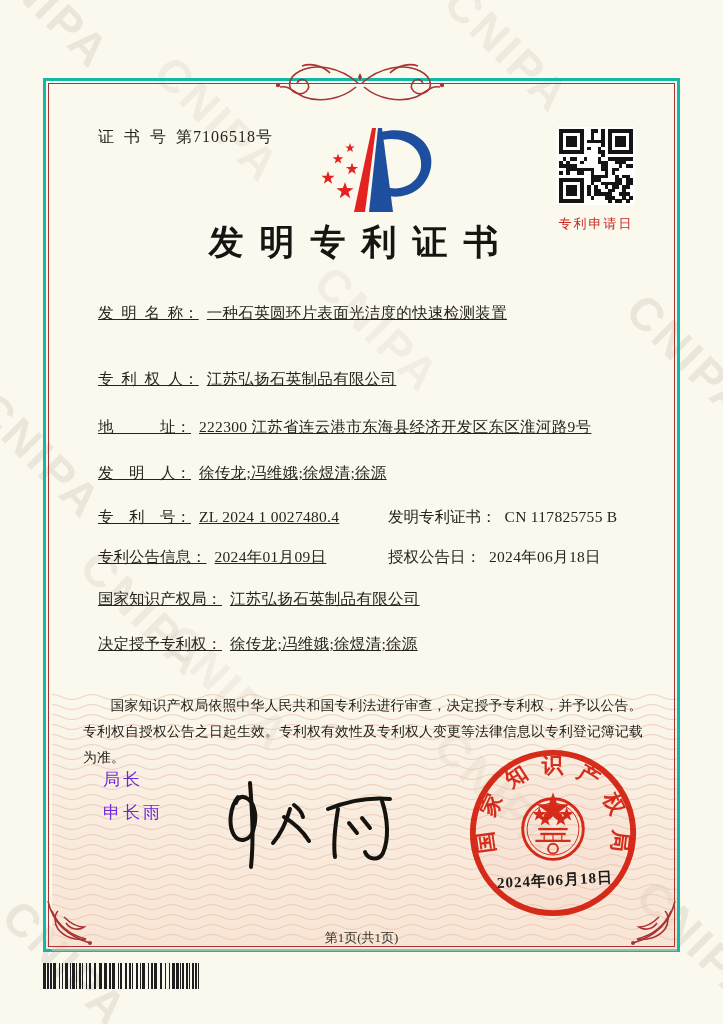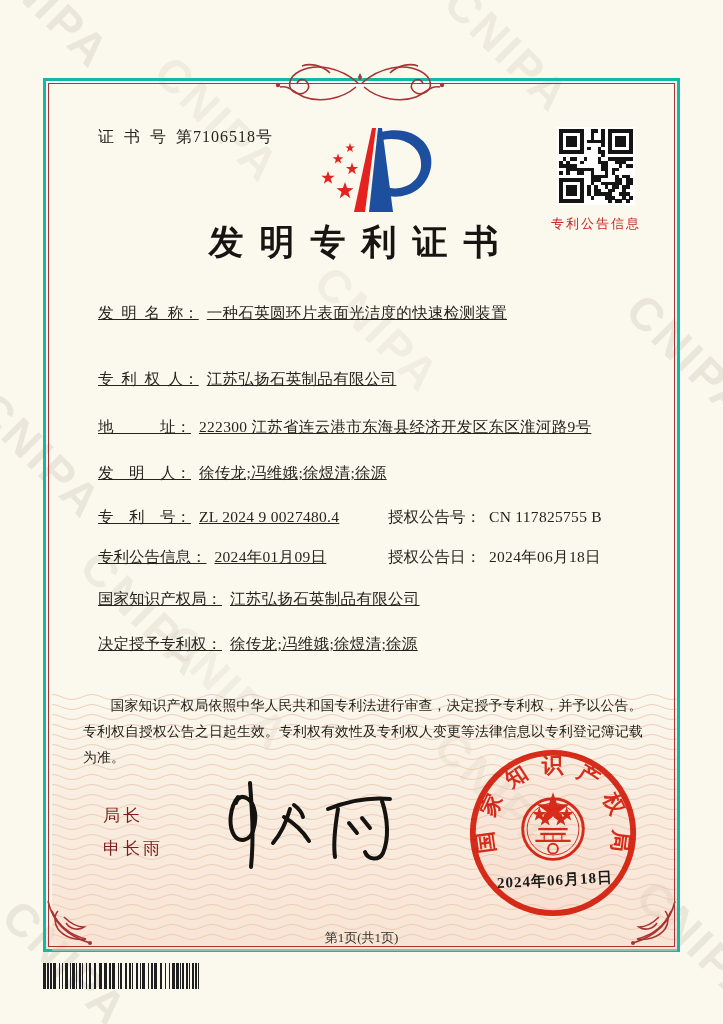--- a/index.html
+++ b/index.html
@@ -39,22 +39,22 @@
   }
   .row{position:absolute;left:52px;font-size:15.5px;white-space:nowrap;text-decoration:underline;}
   .lbl{white-space:pre;margin-right:8px;}
   .val{letter-spacing:.3px;}
   .rcol{position:absolute;left:290px;top:0;white-space:nowrap;}
   .legal{
     position:absolute;left:37px;top:612px;width:562px;
     font-size:13.8px;line-height:26px;color:#1f1d16;letter-spacing:.2px;
   }
   .legal .l1{text-indent:2em;}
-  .officer{position:absolute;left:57px;top:718px;font-family:"Liberation Sans","DejaVu Sans",sans-serif;
-    font-size:17px;letter-spacing:3px;color:#7f1d1d;line-height:33px;}
+  .officer{position:absolute;left:57px;top:682px;font-family:"Liberation Sans","DejaVu Sans",sans-serif;
+    font-size:17px;letter-spacing:3px;color:#6d28d9;line-height:33px;}
   #signature{position:absolute;left:160px;top:694px;}
   .seal{position:absolute;left:419px;top:664px;width:176px;height:176px;mix-blend-mode:multiply;}
   .seal-date{
     position:absolute;left:434px;top:790px;width:150px;text-align:center;
     font-size:15px;font-weight:bold;color:#1b1a18;letter-spacing:1px;transform:rotate(-3deg);
   }
   .page-footer{position:absolute;left:0;top:848px;width:100%;text-align:center;font-size:13px;color:#33312a;}
   #barcode{position:absolute;left:43px;top:963px;fill:#1f1f1f;}
   svg{display:block;}
 </style>
@@ -347,41 +347,41 @@
           <rect x="7.05" y="70.48" width="3.58" height="3.58"></rect>
           <rect x="10.57" y="70.48" width="3.58" height="3.58"></rect>
           <rect x="14.10" y="70.48" width="3.58" height="3.58"></rect>
           <rect x="17.62" y="70.48" width="3.58" height="3.58"></rect>
           <rect x="21.14" y="70.48" width="3.58" height="3.58"></rect>
           <rect x="49.33" y="70.48" width="3.58" height="3.58"></rect>
           <rect x="56.38" y="70.48" width="3.58" height="3.58"></rect>
           <rect x="59.90" y="70.48" width="3.58" height="3.58"></rect>
           <rect x="66.95" y="70.48" width="3.58" height="3.58"></rect>
         </svg>
-      <div class="qr-caption">专利公告信息</div>
+      <div class="qr-caption">专利申请日</div>
     </div>
 
     <div class="cert-title">发明专利证书</div>
 
     <div class="row" style="top:222px;">
       <span class="lbl">发 明 名 称：</span><span class="val">一种石英圆环片表面光洁度的快速检测装置</span>
     </div>
     <div class="row" style="top:288px;">
       <span class="lbl">专 利 权 人：</span><span class="val">江苏弘扬石英制品有限公司</span>
     </div>
     <div class="row" style="top:336px;">
       <span class="lbl">地　　　址：</span><span class="val">222300 江苏省连云港市东海县经济开发区东区淮河路9号</span>
     </div>
     <div class="row" style="top:382px;">
       <span class="lbl">发　明　人：</span><span class="val">徐传龙;冯维娥;徐煜清;徐源</span>
     </div>
     <div class="row" style="top:426px;width:560px;">
-      <span class="lbl">专　利　号：</span><span class="val">ZL 2024 9 0027480.4</span>
+      <span class="lbl">专　利　号：</span><span class="val">ZL 2024 1 0027480.4</span>
       <span class="rcol">
-        <span class="lbl">授权公告号：</span><span class="val">CN 117825755 B</span>
+        <span class="lbl">发明专利证书：</span><span class="val">CN 117825755 B</span>
       </span>
     </div>
     <div class="row" style="top:466px;width:560px;">
       <span class="lbl">专利公告信息：</span><span class="val">2024年01月09日</span>
       <span class="rcol">
         <span class="lbl">授权公告日：</span><span class="val">2024年06月18日</span>
       </span>
     </div>
     <div class="row" style="top:508px;">
       <span class="lbl">国家知识产权局：</span><span class="val">江苏弘扬石英制品有限公司</span>

